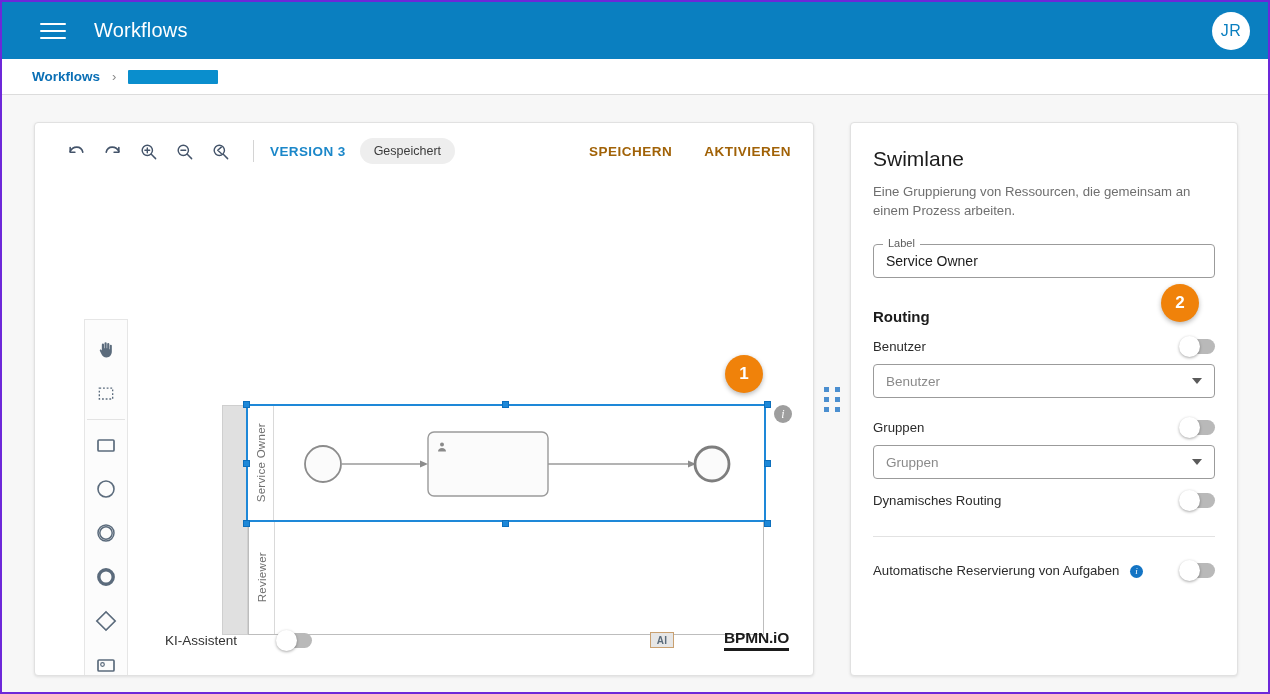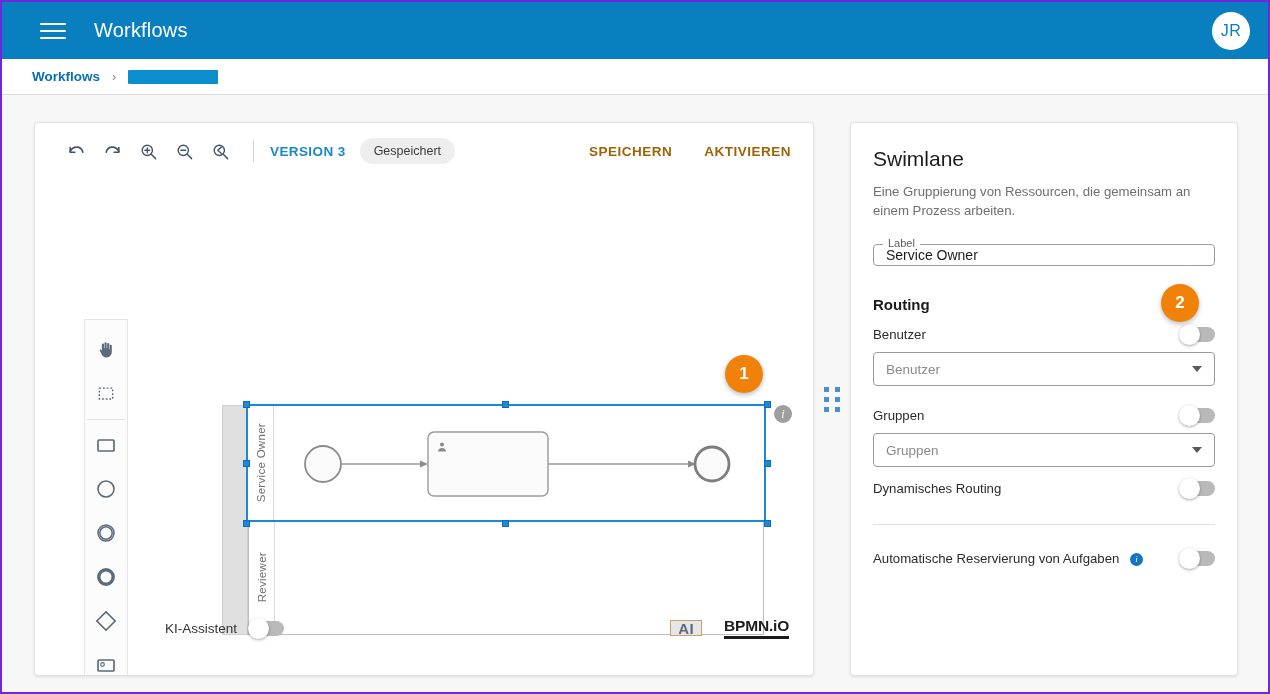--- a/index.html
+++ b/index.html
@@ -178,37 +178,38 @@
     position:absolute;
     width:18px; height:18px; border-radius:50%;
     background:#9e9e9e; color:#fff;
     display:flex; align-items:center; justify-content:center;
     font-size:12px; font-style:italic; font-family:"Liberation Serif", serif;
     z-index:10; cursor:pointer;
   }
 
   
   .editor-bottom {
-    position:absolute; left:0; right:0; bottom:12px; height:70px;
+    position:absolute; left:0; right:0; bottom:0; height:70px;
     display:flex; align-items:center;
     padding:0 24px 0 130px;
+    gap:28px;
   }
   .ai-label { font-size:13.5px; color:#333; margin-right:12px; }
   .status-pill {
     background:#16802c; color:#fff;
     border-radius:18px;
     height:30px; display:flex; align-items:center; gap:9px;
     padding:0 18px; font-size:13px; font-weight:700;
     cursor:pointer;
   }
   .bottom-spacer { flex:1; }
   .ai-badge {
-    width:32px; height:16px;
+    width:24px; height:16px;
     border:1px solid #c9a070; background:#e6e6e6;
-    color:#5a6b7b; font-size:15px; font-weight:700;
+    color:#5a6b7b; font-size:10px; font-weight:700;
     display:flex; align-items:center; justify-content:center;
     margin-right:22px;
     letter-spacing:.3px;
   }
   .bpmn-logo {
     color:#1b1b1b; font-size:15.5px; font-weight:700;
     border-bottom:3px solid #1b1b1b; padding-bottom:1px;
     letter-spacing:-.2px; cursor:pointer;
   }
 
@@ -252,21 +253,21 @@
   .props-desc {
     font-size:13.2px; color:#6f6f6f; line-height:1.45;
     margin-top:11px; max-width:360px;
   }
 
   .field {
     margin-top:24px;
     position:relative;
     border:1px solid #9b9b9b;
     border-radius:4px;
-    height:22px;
+    height:34px;
     display:flex; align-items:center;
     padding:0 12px;
   }
   .field-legend {
     position:absolute; top:-8px; left:9px;
     background:#fff; padding:0 5px;
     font-size:11px; color:#5c5c5c;
   }
   .field-value { font-size:14px; color:#1c1c1c; }
 

